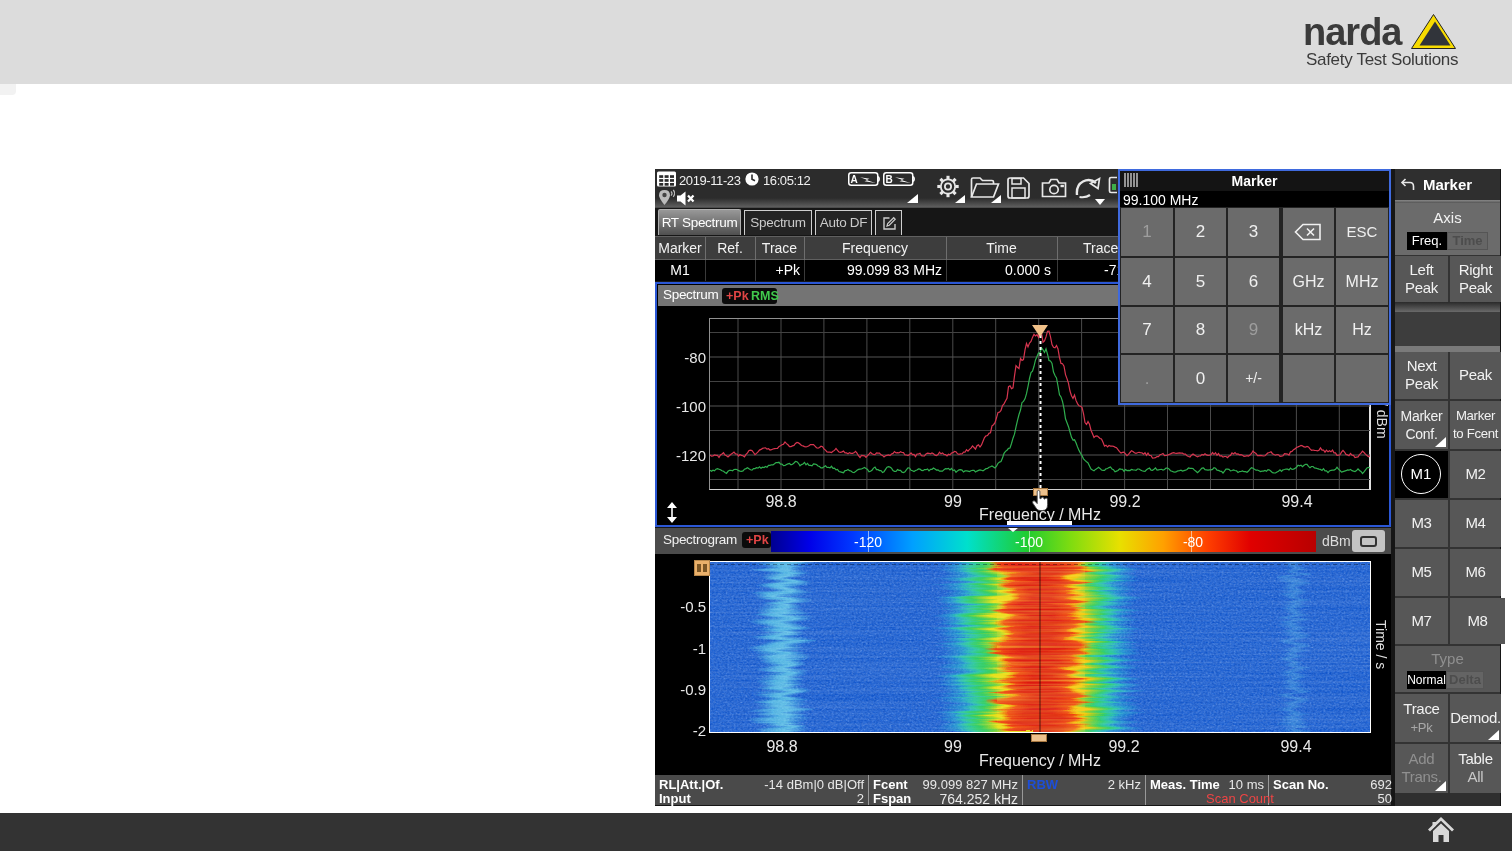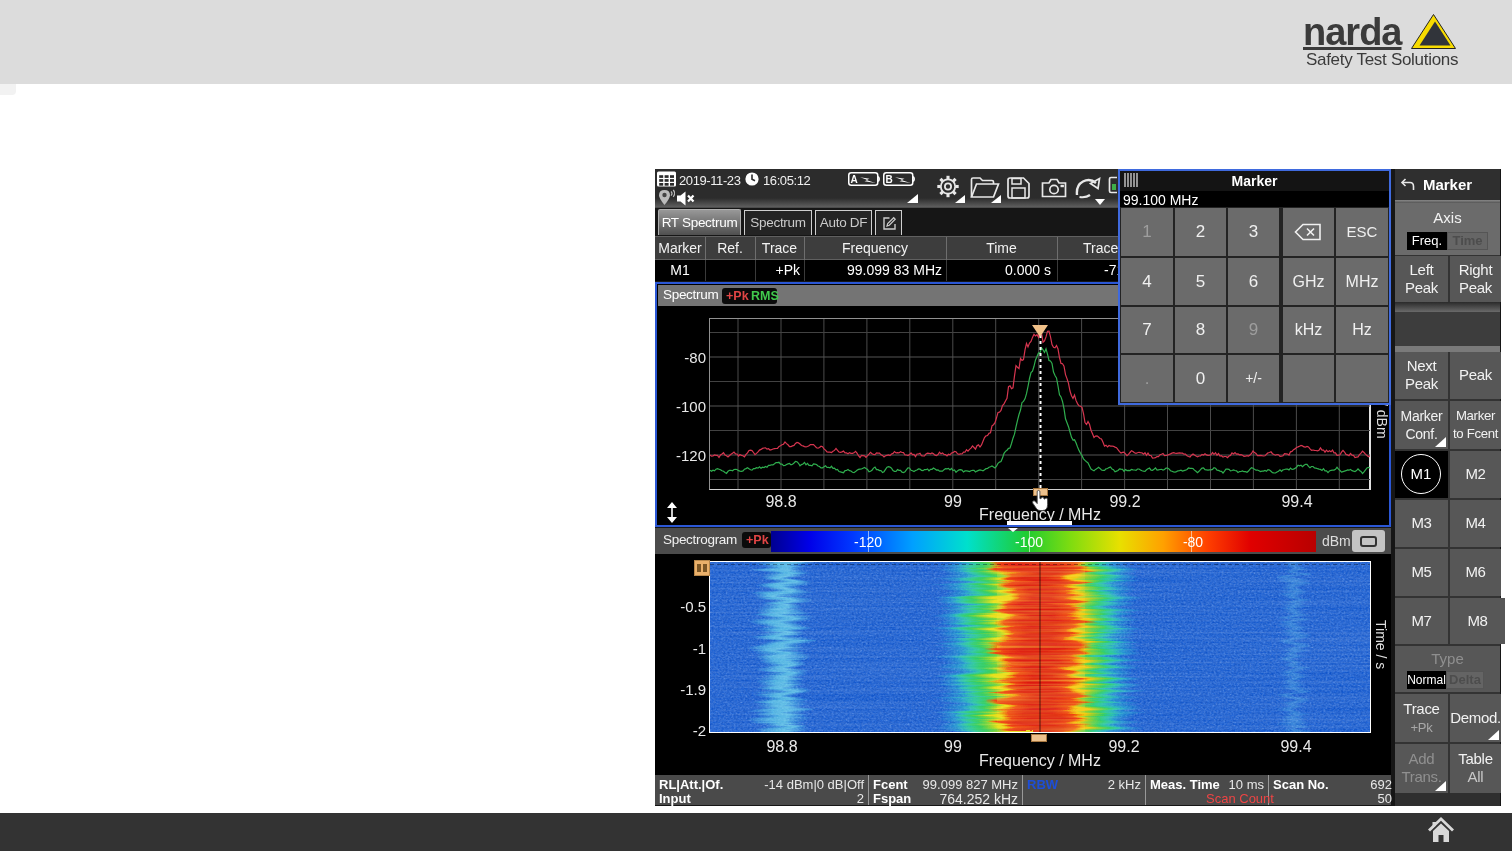--- a/index.html
+++ b/index.html
@@ -3,21 +3,21 @@
 <style>
 html,body{margin:0;padding:0;width:1512px;height:851px;background:#fff;overflow:hidden;
  font-family:"Liberation Sans",sans-serif;-webkit-font-smoothing:antialiased;}
 div,span{position:absolute;box-sizing:border-box;}
 .txt{white-space:nowrap;}
 </style></head>
 <body>
 
 <div style="left:0;top:0;width:1512px;height:84px;background:#dcdcdc;"></div>
 <div style="left:0;top:84px;width:16px;height:11px;background:#f2f2f2;border-radius:0 0 4px 0;"></div>
-<div class="txt" style="left:1303px;top:11px;width:105px;height:40px;font-size:38px;font-weight:bold;color:#3b3b3b;letter-spacing:-1px;text-decoration:underline;">narda</div>
+<div class="txt" style="left:1303px;top:11px;width:105px;height:40px;font-size:38px;font-weight:bold;color:#3b3b3b;letter-spacing:-1px;">narda</div>
 <svg style="position:absolute;left:1411px;top:14px;" width="45" height="35" viewBox="0 0 45 35">
  <polygon points="22.5,0.5 44.5,34.5 0.5,34.5" fill="#f8dc00" stroke="#222" stroke-width="1"></polygon>
  <polygon points="24,7.5 39.5,31.5 8.5,31.5" fill="#31343a"></polygon>
 </svg>
 <div class="txt" style="left:1306px;top:50px;font-size:17px;color:#3b3b3b;letter-spacing:-0.3px;">Safety Test Solutions</div>
 
 <div style="left:0;top:813px;width:1512px;height:38px;background:#333;"></div>
 <svg style="position:absolute;left:1426px;top:815px;" width="30" height="29" viewBox="0 0 30 29">
  <path d="M15 2 L28 14.5 L26 16.5 L15 5.8 L4 16.5 L2 14.5 Z" fill="#d8d8d8"></path>
  <path d="M6.5 7 L10 7 L10 10.5 L6.5 13.5 Z" fill="#d8d8d8"></path>
@@ -186,21 +186,21 @@
 <div class="txt" style="left:838px;top:534px;width:60px;text-align:center;font-size:14px;color:#fff;">-120</div>
 <div class="txt" style="left:999px;top:534px;width:60px;text-align:center;font-size:14px;color:#fff;">-100</div>
 <div class="txt" style="left:1163px;top:534px;width:60px;text-align:center;font-size:14px;color:#fff;">-80</div>
 <div style="left:1008px;top:528px;width:0;height:0;border-left:5px solid transparent;border-right:5px solid transparent;border-top:4px solid #fff;"></div>
 <div class="txt" style="left:1322px;top:533px;font-size:14px;color:#ddd;">dBm</div>
 <div style="left:1352px;top:530px;width:33px;height:22px;background:#c4c4c4;border-radius:3px;"></div>
 <div style="left:1360px;top:536px;width:17px;height:11px;border:2px solid #333;border-radius:3px;background:#c4c4c4;"></div>
 <div style="left:709px;top:561px;width:662px;height:172px;border:1px solid #fff;background:#000;"></div>
 <div class="txt" style="left:660px;top:598px;width:46px;text-align:right;font-size:15px;color:#e8e8e8;">-0.5</div>
 <div class="txt" style="left:660px;top:640px;width:46px;text-align:right;font-size:15px;color:#e8e8e8;">-1</div>
-<div class="txt" style="left:660px;top:681px;width:46px;text-align:right;font-size:15px;color:#e8e8e8;">-1.9</div>
+<div class="txt" style="left:660px;top:681px;width:46px;text-align:right;font-size:15px;color:#e8e8e8;">-0.9</div>
 <div class="txt" style="left:660px;top:722px;width:46px;text-align:right;font-size:15px;color:#e8e8e8;">-2</div>
 <div class="txt" style="left:752px;top:738px;width:60px;text-align:center;font-size:16px;color:#e8e8e8;">98.8</div>
 <div class="txt" style="left:923px;top:738px;width:60px;text-align:center;font-size:16px;color:#e8e8e8;">99</div>
 <div class="txt" style="left:1094px;top:738px;width:60px;text-align:center;font-size:16px;color:#e8e8e8;">99.2</div>
 <div class="txt" style="left:1266px;top:738px;width:60px;text-align:center;font-size:16px;color:#e8e8e8;">99.4</div>
 <div class="txt" style="left:960px;top:752px;width:160px;text-align:center;font-size:16px;color:#e8e8e8;">Frequency / MHz</div>
 <div class="txt" style="left:1373px;top:620px;font-size:14px;color:#ddd;writing-mode:vertical-rl;">Time / s</div>
 
 <div style="left:655px;top:775px;width:736px;height:30px;background:#4a4a4a;"></div>
 <div style="left:868px;top:775px;width:1px;height:30px;background:#999;"></div>

